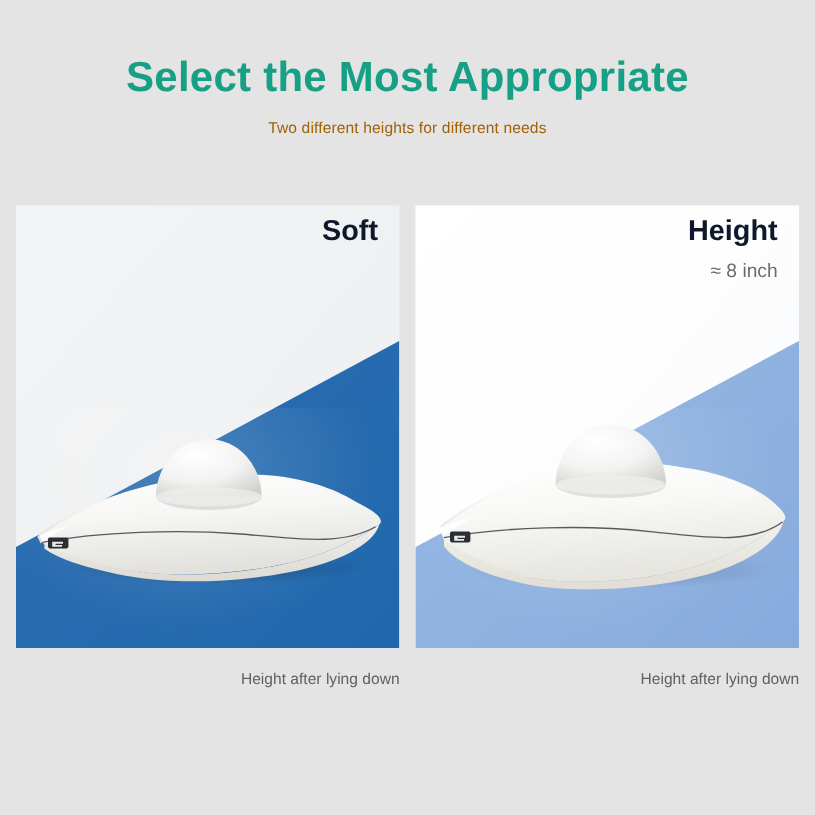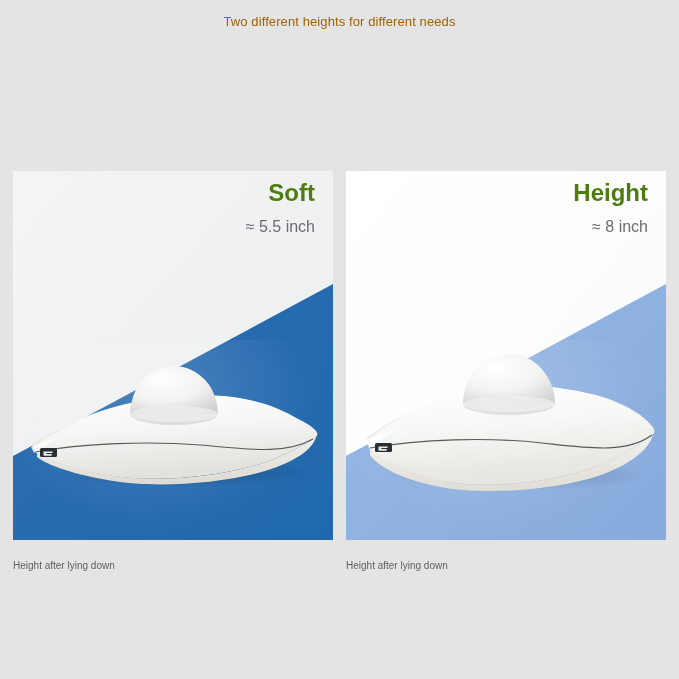--- a/index.html
+++ b/index.html
@@ -101,21 +101,21 @@
   .panel-labels {
     position: absolute;
     right: 18px;
     top: 8px;
     text-align: right;
   }
   .panel-name {
     margin: 0;
     font-size: 24px;
     font-weight: bold;
-    color: #4d7c0f;
+    color: #0f172a;
     line-height: 1.2;
   }
   .panel-height {
     margin: 0;
     padding-top: 9px;
     font-size: 16px;
     font-weight: normal;
     color: #6a6d70;
     line-height: 1.2;
   }
@@ -132,33 +132,34 @@
   .captions {
     position: absolute;
     left: 13px;
     top: 556px;
     width: 653px;
     display: flex;
     justify-content: space-between;
   }
   .caption {
     width: 320px;
-    text-align: left;
+    text-align: right;
     color: #5f6163;
-    font-size: 10px;
+    font-size: 13px;
     line-height: 20px;
   }
   .caption .l1, .caption .l2 { display: block; }
 </style>
 </head>
 <body>
 
 <div class="page">
 
   <div class="header">
+    <h1 class="main-title">Select the Most Appropriate</h1>
     <p class="subtitle">Two different heights for different needs</p>
   </div>
 
   <div class="panels">
 
     <div class="panel panel-left">
       <div class="panel-bg"></div>
       <div class="panel-wedge"></div>
       <div class="panel-sheen"></div>
 
@@ -219,21 +220,20 @@
           <path d="M30.5 280.5 h9 v1.6 h-6.2 v1 h5.4 v1.6 h-8.2 z" fill="#e9eaec"></path>
         </g>
 
         <ellipse cx="161" cy="243" rx="44" ry="11" fill="rgba(0,0,0,0.10)"></ellipse>
         <path d="M117 243 A 44 48 0 0 1 205 243 Z" fill="url(#softSphere)"></path>
         <ellipse cx="161" cy="243" rx="44" ry="8" fill="#ededec" opacity="0.75"></ellipse>
       </svg>
 
       <div class="panel-labels">
         <p class="panel-name">Soft</p>
-        <p class="panel-height">≈ 5.5 inch</p>
       </div>
     </div>
 
     <div class="panel panel-right">
       <div class="panel-bg"></div>
       <div class="panel-wedge"></div>
       <div class="panel-sheen"></div>
 
       <svg class="pillow-art" viewBox="0 0 320 369">
         <defs>

